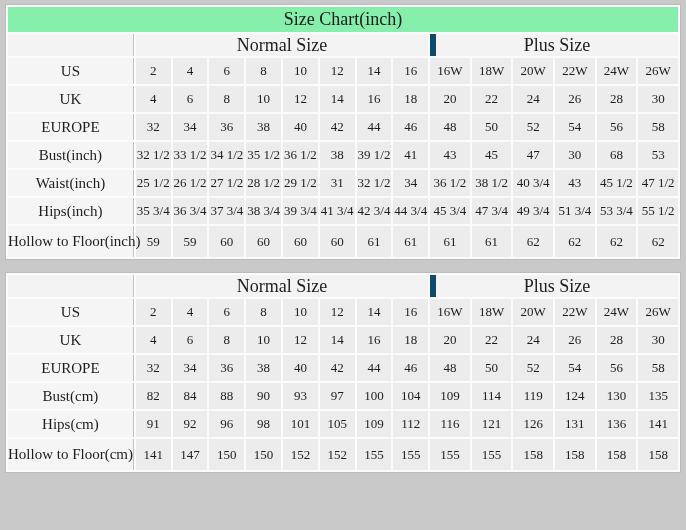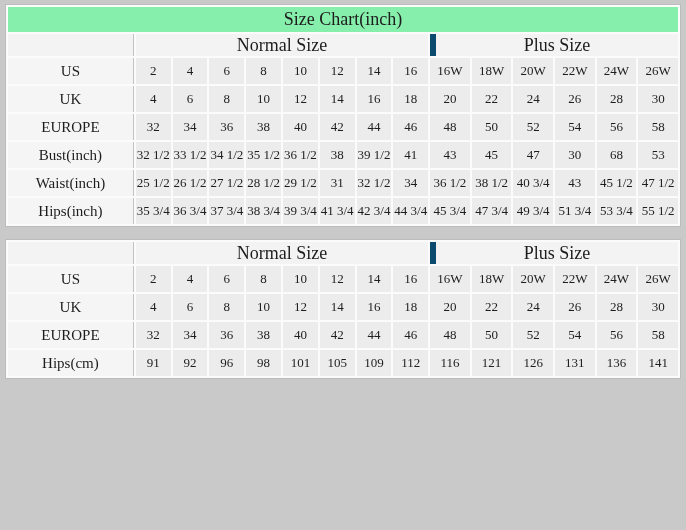--- a/index.html
+++ b/index.html
@@ -186,20 +186,37 @@
           <td class="val">41 3/4</td>
           <td class="val">42 3/4</td>
           <td class="val">44 3/4</td>
           <td class="val">45 3/4</td>
           <td class="val">47 3/4</td>
           <td class="val">49 3/4</td>
           <td class="val">51 3/4</td>
           <td class="val">53 3/4</td>
           <td class="val">55 1/2</td>
         </tr>
+        <tr class="last-row">
+          <td class="lbl">Hollow to Floor(inch)</td>
+          <td class="val">59</td>
+          <td class="val">59</td>
+          <td class="val">60</td>
+          <td class="val">60</td>
+          <td class="val">60</td>
+          <td class="val">60</td>
+          <td class="val">61</td>
+          <td class="val">61</td>
+          <td class="val">61</td>
+          <td class="val">61</td>
+          <td class="val">62</td>
+          <td class="val">62</td>
+          <td class="val">62</td>
+          <td class="val">62</td>
+        </tr>
       </tbody>
   </table>
   <table class="size-chart">
     <colgroup>
         <col class="col-label">
         <col class="col-normal">
         <col class="col-normal">
         <col class="col-normal">
         <col class="col-normal">
         <col class="col-normal">
@@ -264,31 +281,65 @@
           <td class="val">44</td>
           <td class="val">46</td>
           <td class="val">48</td>
           <td class="val">50</td>
           <td class="val">52</td>
           <td class="val">54</td>
           <td class="val">56</td>
           <td class="val">58</td>
         </tr>
         <tr>
+          <td class="lbl">Bust(cm)</td>
+          <td class="val">82</td>
+          <td class="val">84</td>
+          <td class="val">88</td>
+          <td class="val">90</td>
+          <td class="val">93</td>
+          <td class="val">97</td>
+          <td class="val">100</td>
+          <td class="val">104</td>
+          <td class="val">109</td>
+          <td class="val">114</td>
+          <td class="val">119</td>
+          <td class="val">124</td>
+          <td class="val">130</td>
+          <td class="val">135</td>
+        </tr>
+        <tr>
           <td class="lbl">Hips(cm)</td>
           <td class="val">91</td>
           <td class="val">92</td>
           <td class="val">96</td>
           <td class="val">98</td>
           <td class="val">101</td>
           <td class="val">105</td>
           <td class="val">109</td>
           <td class="val">112</td>
           <td class="val">116</td>
           <td class="val">121</td>
           <td class="val">126</td>
           <td class="val">131</td>
           <td class="val">136</td>
           <td class="val">141</td>
         </tr>
+        <tr class="last-row">
+          <td class="lbl">Hollow to Floor(cm)</td>
+          <td class="val">141</td>
+          <td class="val">147</td>
+          <td class="val">150</td>
+          <td class="val">150</td>
+          <td class="val">152</td>
+          <td class="val">152</td>
+          <td class="val">155</td>
+          <td class="val">155</td>
+          <td class="val">155</td>
+          <td class="val">155</td>
+          <td class="val">158</td>
+          <td class="val">158</td>
+          <td class="val">158</td>
+          <td class="val">158</td>
+        </tr>
       </tbody>
   </table>
 </div>
 
 </body></html>

